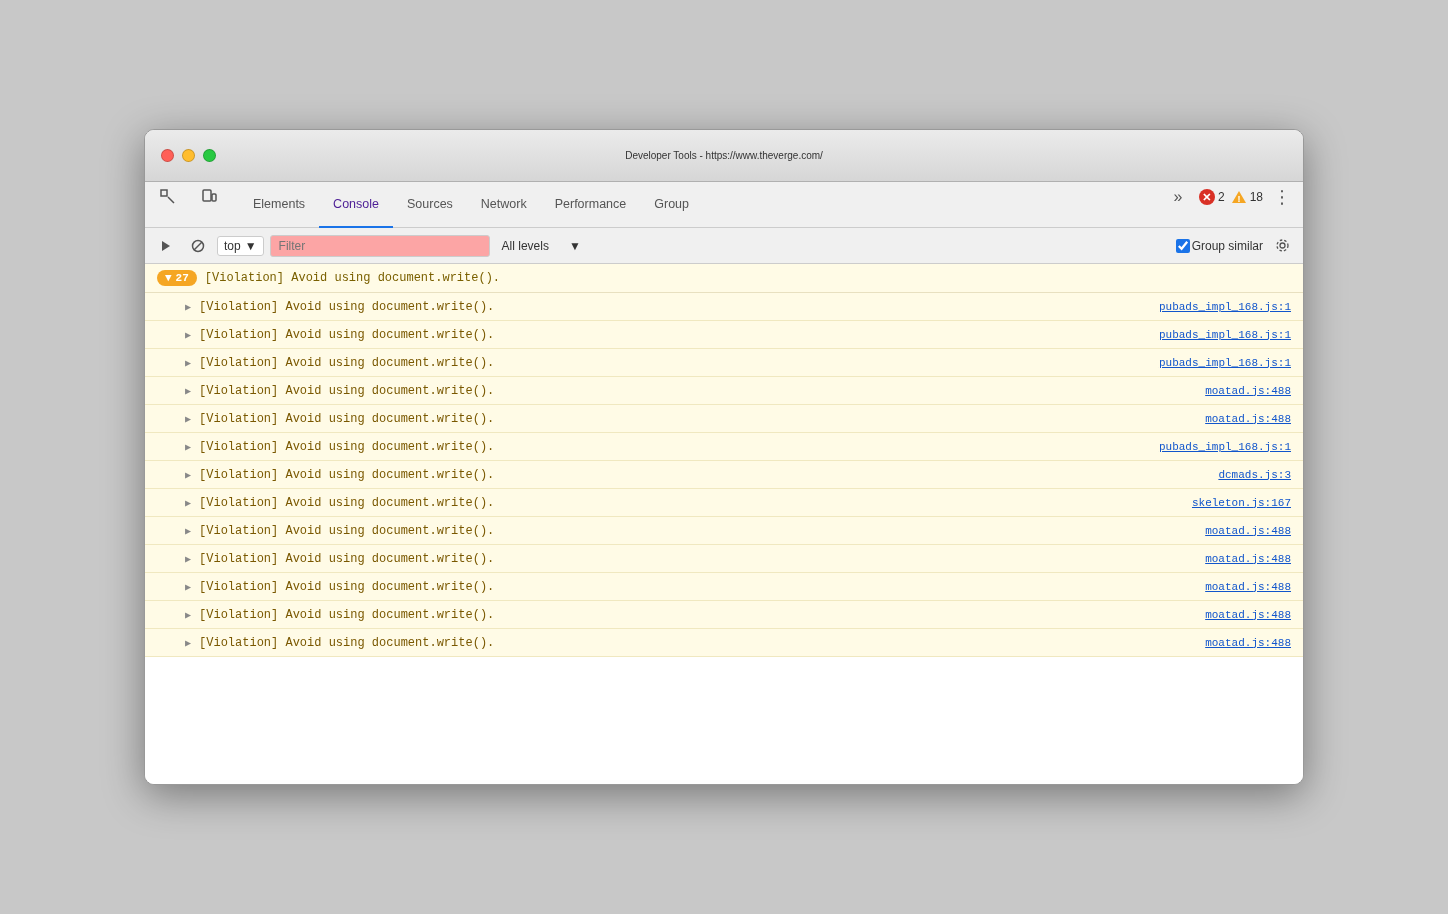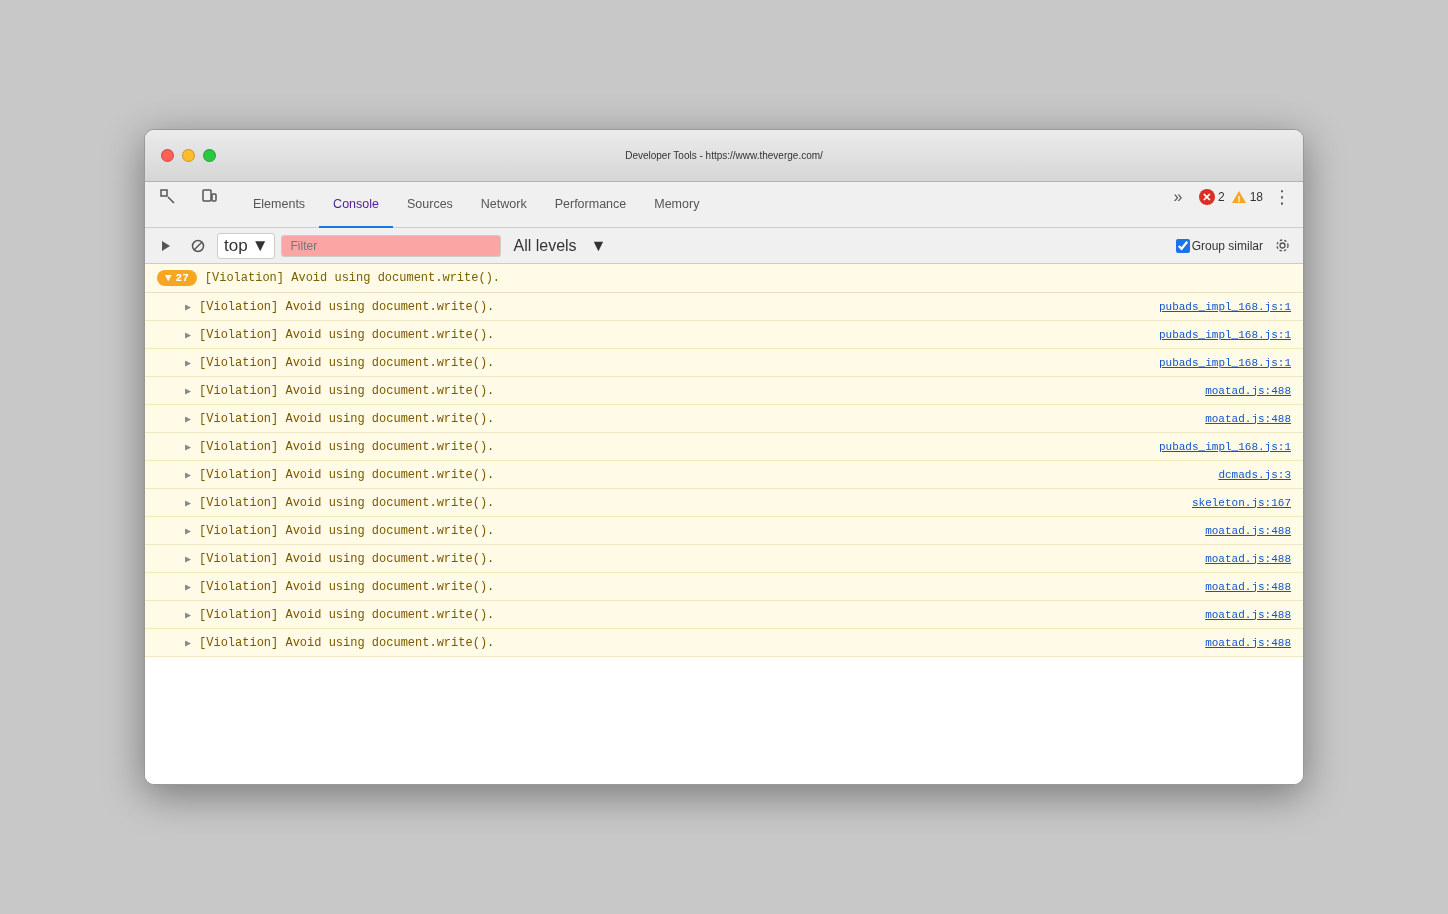--- a/index.html
+++ b/index.html
@@ -150,40 +150,40 @@
       color: #555;
       font-size: 14px;
     }
     .context-select {
       display: flex;
       align-items: flex-start;
       background: white;
       border: 1px solid #ccc;
       border-radius: 3px;
       padding: 2px 6px;
-      font-size: 17px;
+      font-size: 12px;
       color: #333;
       cursor: pointer;
       gap: 4px;
     }
     .filter-input {
       flex: 1;
       max-width: 220px;
       border: 1px solid #ccc;
       border-radius: 3px;
       padding: 3px 8px;
       font-size: 12px;
       background: #fca5a5;
       color: #333;
     }
     .level-select {
       display: flex;
       align-items: center;
-      gap: 14px;
-      font-size: 16px;
+      gap: 20px;
+      font-size: 12px;
       color: #333;
       cursor: pointer;
       padding: 2px 6px;
     }
     .group-similar {
       display: flex;
       align-items: flex-end;
       gap: 2px;
       font-size: 12px;
       color: #333;
@@ -299,21 +299,21 @@
       <div class="tab">
           <span>Sources</span>
         </div>
       <div class="tab">
           <span>Network</span>
         </div>
       <div class="tab">
           <span>Performance</span>
         </div>
       <div class="tab">
-          <span>Memory</span>
+          <span>Group</span>
         </div>
     </div>
 
     <div class="toolbar-right">
       <button class="toolbar-icon-btn" title="More tabs">»</button>
       <div class="error-badge">
         <div class="badge-icon-error">✕</div>
         <span class="badge-count">2</span>
       </div>
       <div class="error-badge">

